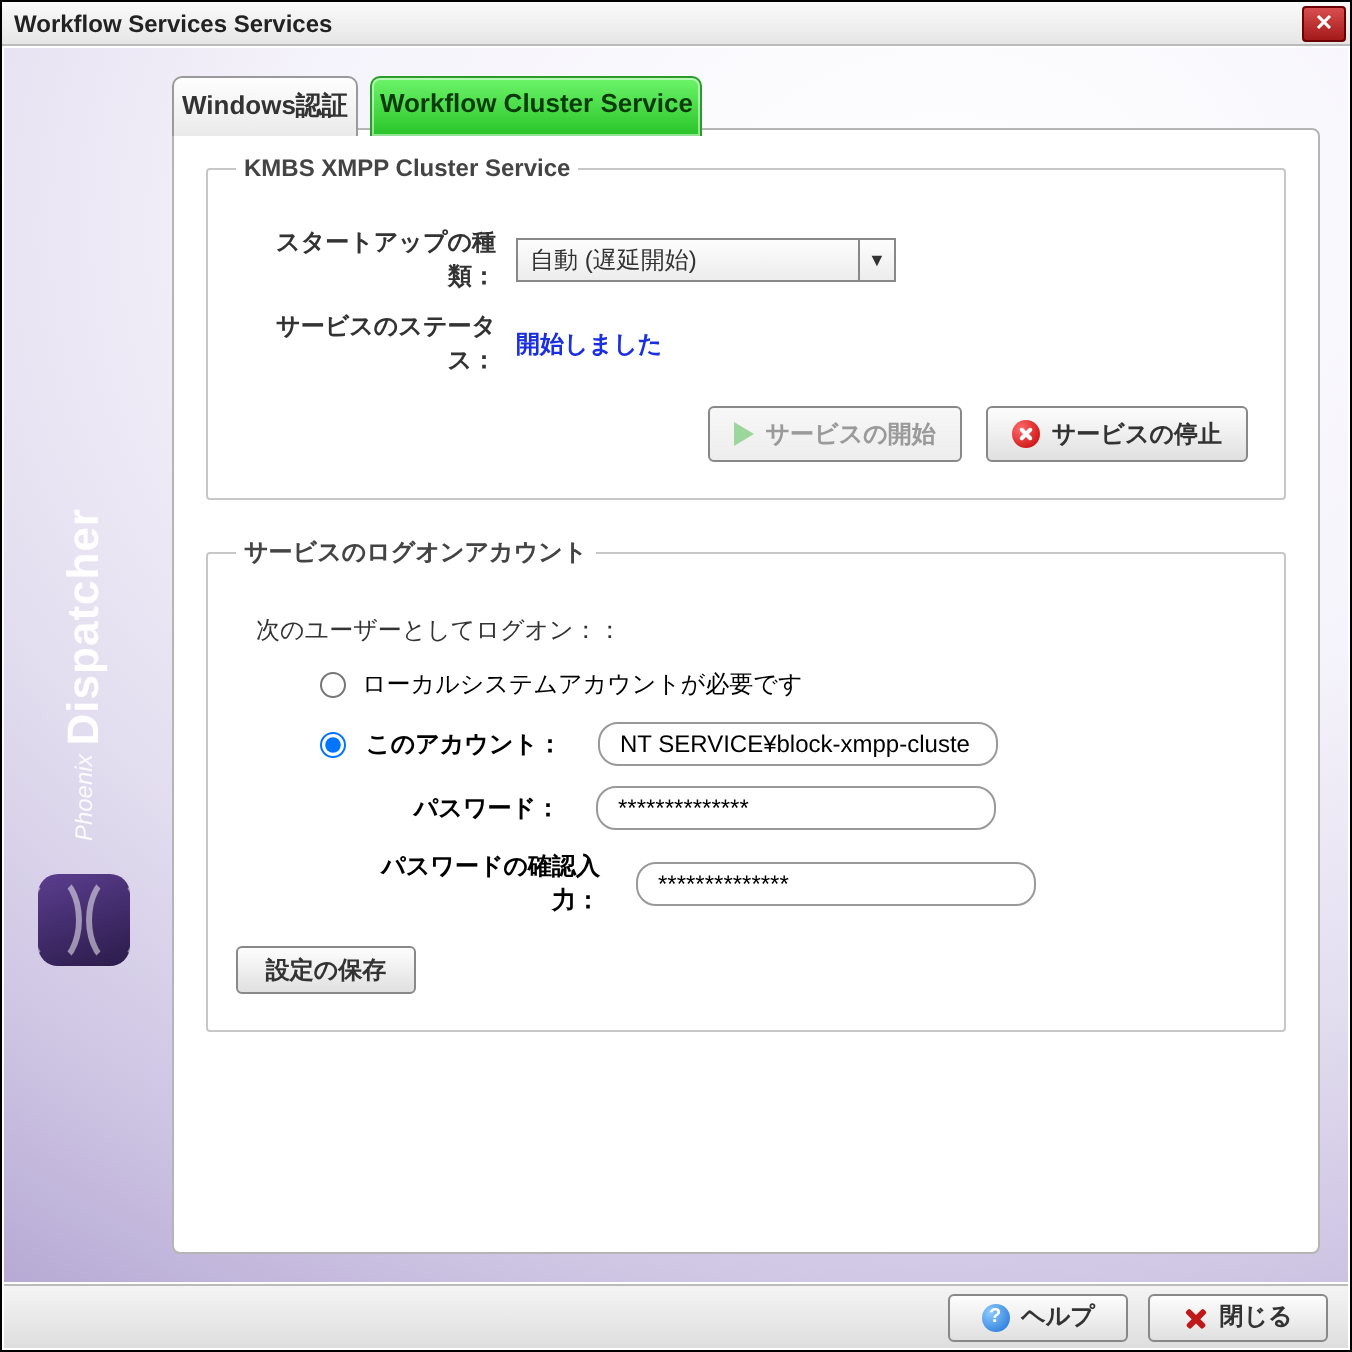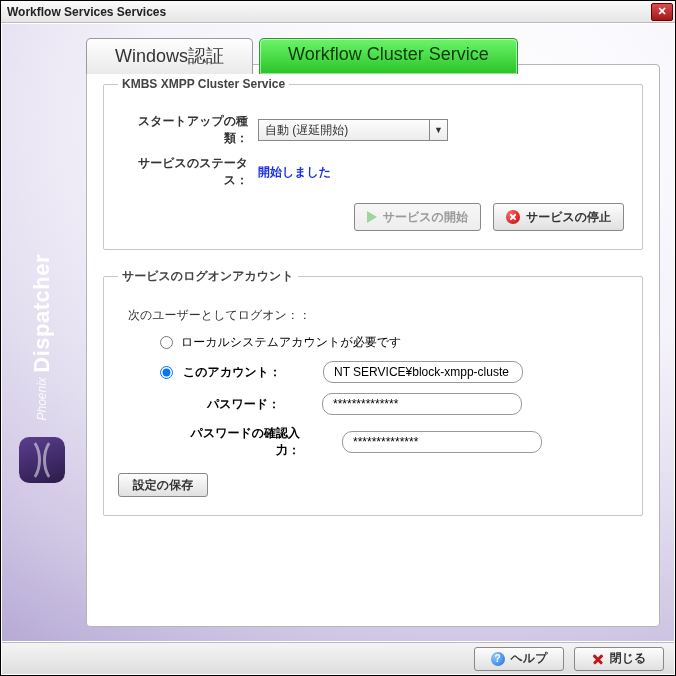--- a/index.html
+++ b/index.html
@@ -42,21 +42,21 @@
   .brand-logo::before, .brand-logo::after {
     content:""; position:absolute; top:0; bottom:0; width:22px; border-radius:50%;
     border:3px solid rgba(255,255,255,0.5); border-top-color:transparent; border-bottom-color:transparent;
   }
   .brand-logo::before { left:-6px; }
   .brand-logo::after  { right:-6px; }
 
   
   .tabs { position: absolute; top: 14px; left: 84px; display: flex; gap: 6px; z-index:2; }
   .tab {
-    padding: 5px 28px 6px; font-size: 18px; font-weight: normal; border: 1px solid #9a9a9a;
+    padding: 5px 4px 6px; font-size: 13px; font-weight: bold; border: 1px solid #9a9a9a;
     border-bottom: none; border-radius: 5px 5px 0 0; background: linear-gradient(#fefefe,#eaeaea);
     color: #333; cursor: pointer; position: relative;
   }
   .tab.active {
     background: linear-gradient(#6df46a,#28c428); color: #0a3a0a; border-color: #2a9a2a;
     box-shadow: inset 0 0 0 1px rgba(255,255,255,0.5);
   }
 
   
   .panel {
@@ -108,21 +108,20 @@
   .stop-icon::before { transform: rotate(45deg); }
   .stop-icon::after  { transform: rotate(-45deg); }
 
   .radio-row { display:flex; align-items:center; margin:10px 0 10px 42px; font-size:12px; gap:8px; }
   input[type=radio] { margin:0; }
 
   .acct-label { width: 110px; text-align:right; font-weight:bold; padding-right:10px; }
   .text-input {
     width: 200px; height: 22px; border:1px solid #999; border-radius:10px; padding:10px 10px; font-size:12px;
     background:#fff;
-    margin-left:24px;
   }
 
   .center-row { display:flex; justify-content:flex-start; margin-top: 14px; }
 
   
   .bottombar {
     position:absolute; left:1px; right:1px; bottom:1px; height:32px;
     background: linear-gradient(#f4f4f4,#dedede); border-top:1px solid #bbb;
     display:flex; align-items:center; justify-content:flex-end; gap:10px; padding:0 10px;
   }

